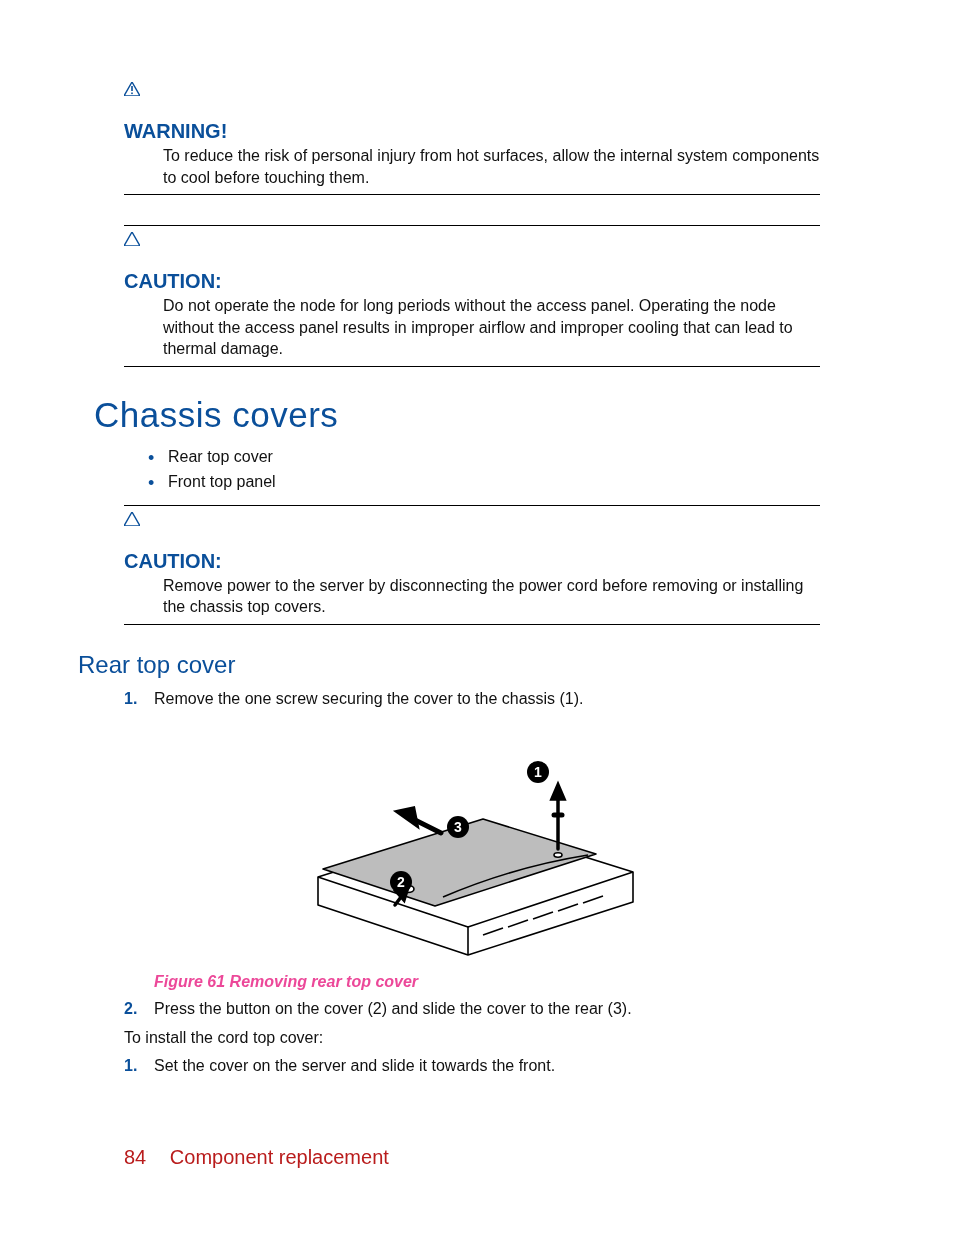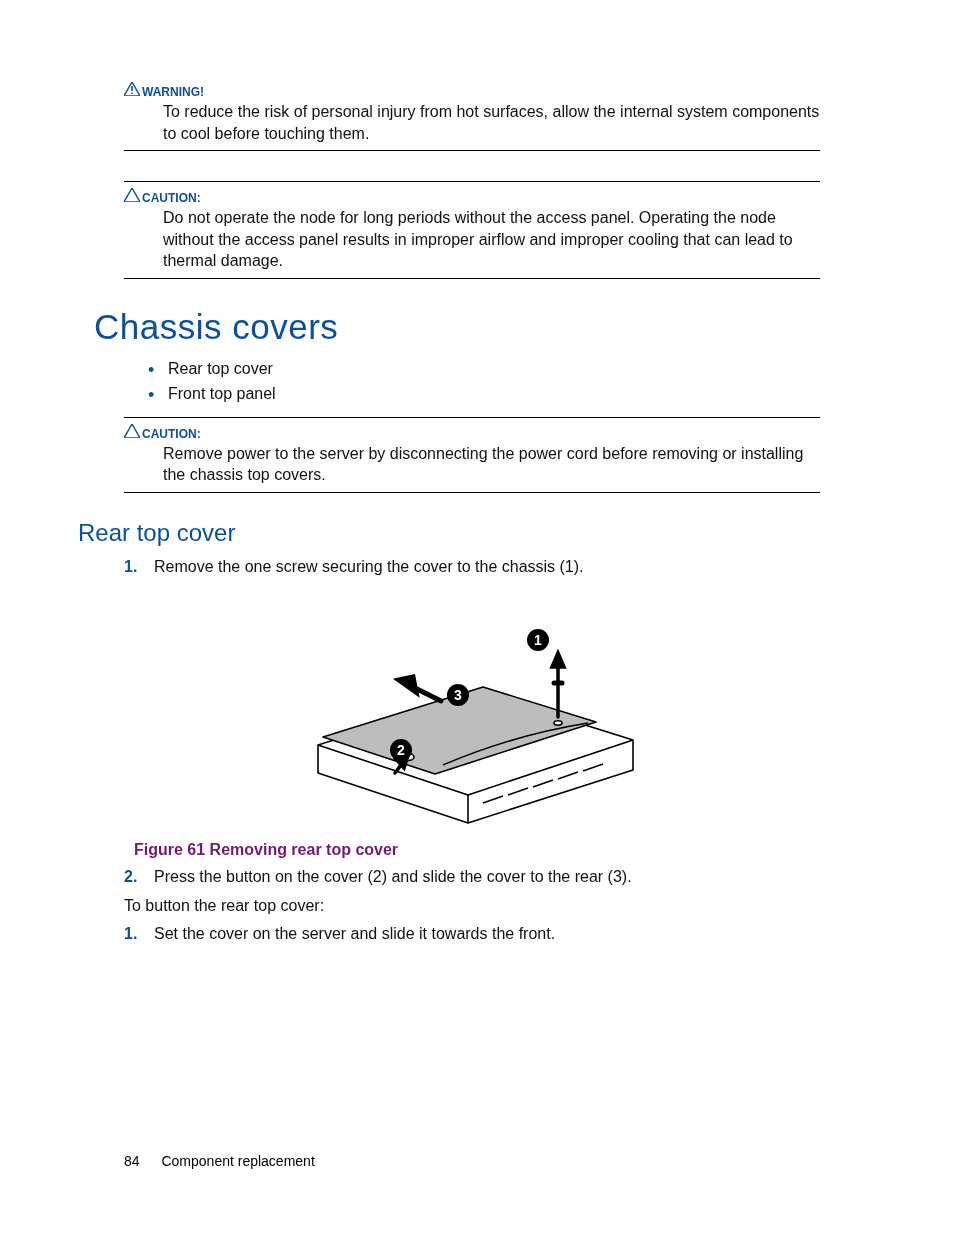--- a/index.html
+++ b/index.html
@@ -23,25 +23,26 @@
     margin: 0 0 4px 46px;
   }
   .rule {
     border: none;
     border-top: 1px solid #000;
     margin: 6px 0 6px 46px;
   }
   .note-header {
     display: flex;
     align-items: baseline;
-    gap: 2px;
+    gap: 21px;
     font-weight: bold;
     color: #0a4f9a;
-    font-size: 12px;
+    font-size: 20px;
     margin: 4px 0 2px 0;
+    flex-direction: column;
   }
   .note-header .icon {
     font-size: 16px;
     line-height: 1;
     color: #0a4f9a;
   }
   .note-body {
     font-size: 16px;
     line-height: 1.35;
     margin-left: 39px;
@@ -106,31 +107,32 @@
     margin: 26px 0 16px 48px;
     text-align: left;
   }
   .figure-svg {
     display: block;
     margin: 0 auto 0 auto;
     width: 340px;
     height: 220px;
   }
   .figure-caption {
-    color: #701a75;
+    color: #ec4899;
     font-weight: bold;
     font-size: 16px;
-    margin: 12px 0 6px 56px;
+    margin: 12px 0 6px 76px;
+    font-style: italic;
   }
   .footer {
     position: absolute;
     left: 124px;
     bottom: 66px;
-    font-size: 14px;
-    color: #000000;
+    font-size: 20px;
+    color: #b91c1c;
   }
   .footer .pg {
     margin-right: 18px;
   }
 </style>
 </head>
 <body>
 
 <div class="page">
 
@@ -247,21 +249,21 @@
       </g>
     </svg>
   </div>
 
   <div class="figure-caption">Figure 61 Removing rear top cover</div>
 
   <ol class="numbered">
     <li><span class="num">2.</span><span>Press the button on the cover (2) and slide the cover to the rear (3).</span></li>
   </ol>
 
-  <div class="body-text">To button the rear top cover:</div>
+  <div class="body-text">To install the cord top cover:</div>
   <ol class="numbered">
     <li><span class="num">1.</span><span>Set the cover on the server and slide it towards the front.</span></li>
   </ol>
 
   <div class="footer">
     <span class="pg">84</span>
     <span>Component replacement</span>
   </div>
 
 </div>

